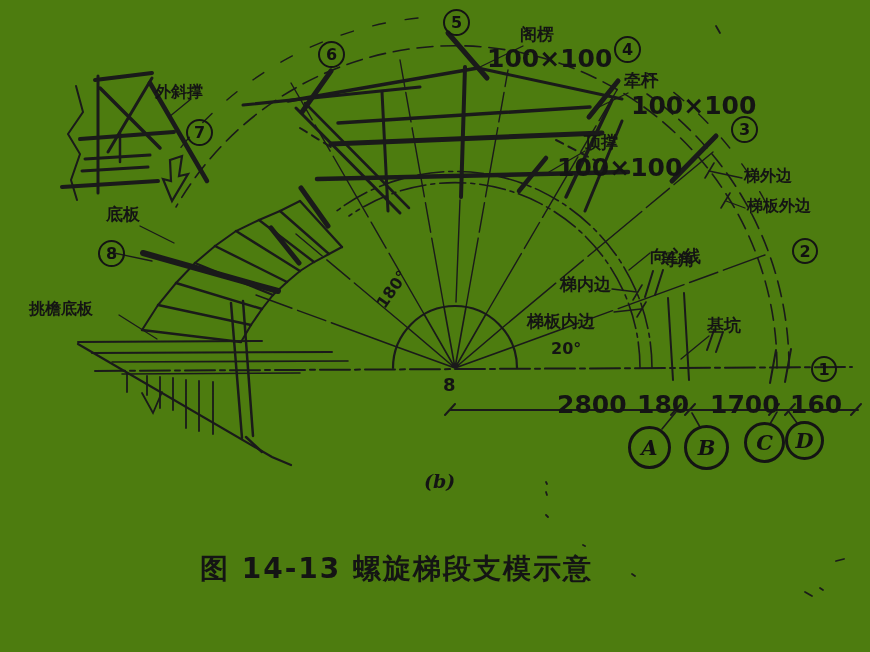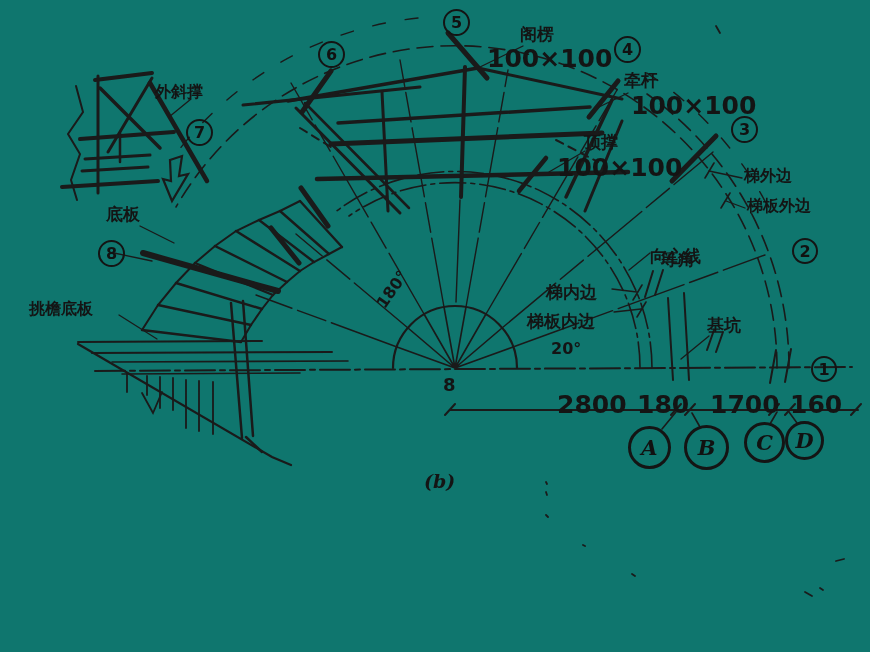--- a/index.html
+++ b/index.html
@@ -1,16 +1,16 @@
 <!DOCTYPE html>
 <html><head>
 <meta charset="utf-8">
 <style>
   html,body{margin:0;padding:0;background:#fff;}
-  .stage{position:relative;width:870px;height:652px;background:#0f766e;overflow:hidden;
+  .stage{position:relative;width:870px;height:652px;background:#4d7c0f;overflow:hidden;
          font-family:"DejaVu Sans","Liberation Sans",sans-serif;color:#111;}
   svg{position:absolute;left:0;top:0;}
   .lb{position:absolute;font-weight:700;color:#141414;white-space:nowrap;line-height:1.05;}
   .s16{font-size:16px;} .s17{font-size:17px;} .s18{font-size:18px;} .s19{font-size:25px;}
   .circ{position:absolute;width:27px;height:27px;border:2.6px solid #141414;border-radius:50%;
         display:flex;align-items:center;justify-content:center;font-size:16px;font-weight:700;
         box-sizing:border-box;background:#fff0;}
   .circ.small{width:26px;height:26px;}
   .gcirc{position:absolute;border:3px solid #141414;border-radius:50%;box-sizing:border-box;
          display:flex;align-items:center;justify-content:center;
@@ -185,21 +185,21 @@
 
   <div class="lb s17" style="left:584px;top:134px;">顶撑</div>
   <div class="lb s19" style="left:557px;top:155px;">100×100</div>
 
   <div class="lb s16" style="left:744px;top:168px;">梯外边</div>
   <div class="lb s16" style="left:747px;top:198px;text-align:right;">梯板外边</div>
 
   <div class="lb s17" style="left:661px;top:203px;margin-top:48px;">等角</div>
   <div class="lb s17" style="left:650px;top:248px;">向心线</div>
 
-  <div class="lb s17" style="left:546px;top:276px;margin-top:8px;">梯内边</div>
+  <div class="lb s17" style="left:560px;top:276px;">梯内边</div>
   <div class="lb s17" style="left:527px;top:313px;">梯板内边</div>
 
   <div class="lb s17" style="left:707px;top:317px;">基坑</div>
 
   <div class="lb s17" style="left:106px;top:206px;">底板</div>
   <div class="lb s16" style="left:29px;top:301px;">挑檐底板</div>
   <div class="lb s16" style="left:155px;top:84px;">外斜撑</div>
 
   <div class="lb s16 rot180" style="left:374px;top:302px;">180°</div>
   <div class="lb s16" style="left:551px;top:341px;">20°</div>
@@ -218,14 +218,15 @@
   <div class="circ small" style="left:811px;top:356px;">1</div>
   <div class="circ" style="left:186px;top:119px;">7</div>
   <div class="circ" style="left:98px;top:240px;">8</div>
 
   <div class="gcirc" style="left:628px;top:426px;width:43px;height:43px;">A</div>
   <div class="gcirc" style="left:684px;top:425px;width:45px;height:45px;">B</div>
   <div class="gcirc" style="left:744px;top:422px;width:41px;height:41px;">C</div>
   <div class="gcirc" style="left:785px;top:421px;width:39px;height:39px;">D</div>
 
   <div class="lb subfig" style="left:424px;top:472px;">(b)</div>
+  <div class="lb cap1" style="left:200px;top:554px;">图 14-13  螺旋梯段支模示意</div>
 
 </div>
 
 </body></html>

